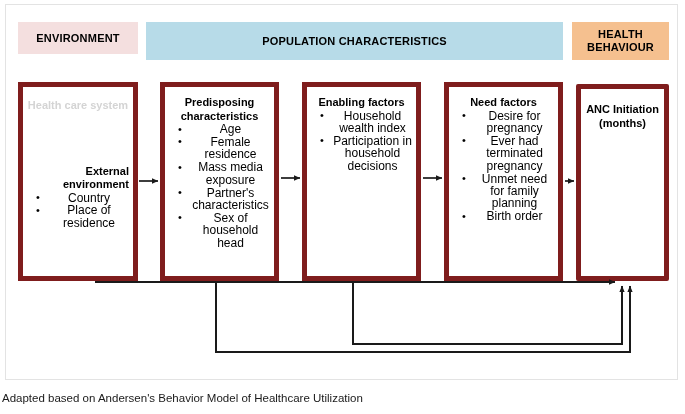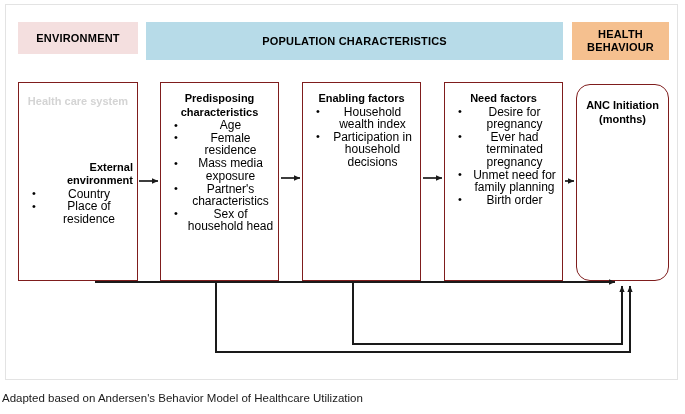--- a/index.html
+++ b/index.html
@@ -59,30 +59,30 @@
   }
   #band-health {
     left: 572px; top: 22px;  width: 97px;  height: 38px;
     background: #f5c08f;
   }
 
   
   .colbox {
     position: absolute;
     box-sizing: border-box;
-    border: 1px solid #7f1d1d;
+    border: 5px solid #7f1d1d;
     background: #ffffff;
   }
   #box-environment  { left: 18px;  top: 82px; width: 120px; height: 199px; }
   #box-predisposing { left: 160px; top: 82px; width: 119px; height: 199px; }
   #box-enabling     { left: 302px; top: 82px; width: 119px; height: 199px; }
   #box-need         { left: 444px; top: 82px; width: 119px; height: 199px; }
   #box-anc {
     left: 576px; top: 84px; width: 93px; height: 197px;
-    border-radius: 14px;
+    border-radius: 2px;
   }
 
   .box-title {
     text-align: center;
     font-weight: bold;
     font-size: 11px;
     line-height: 13.5px;
     padding: 0 4px;
   }
   .box-title.faded { color: #d4d4d4; }

